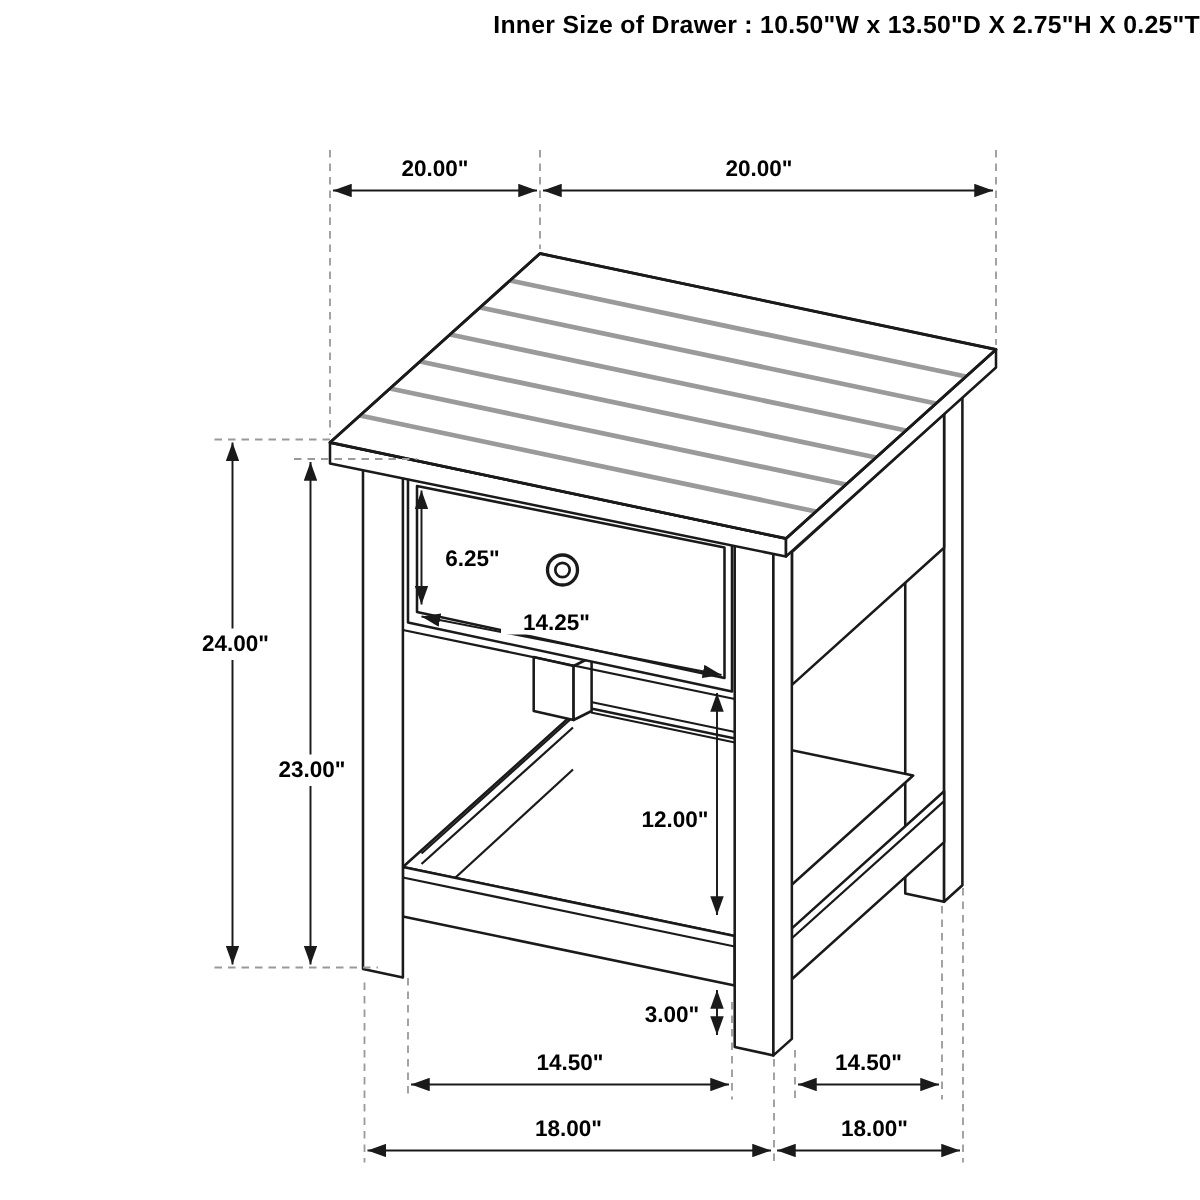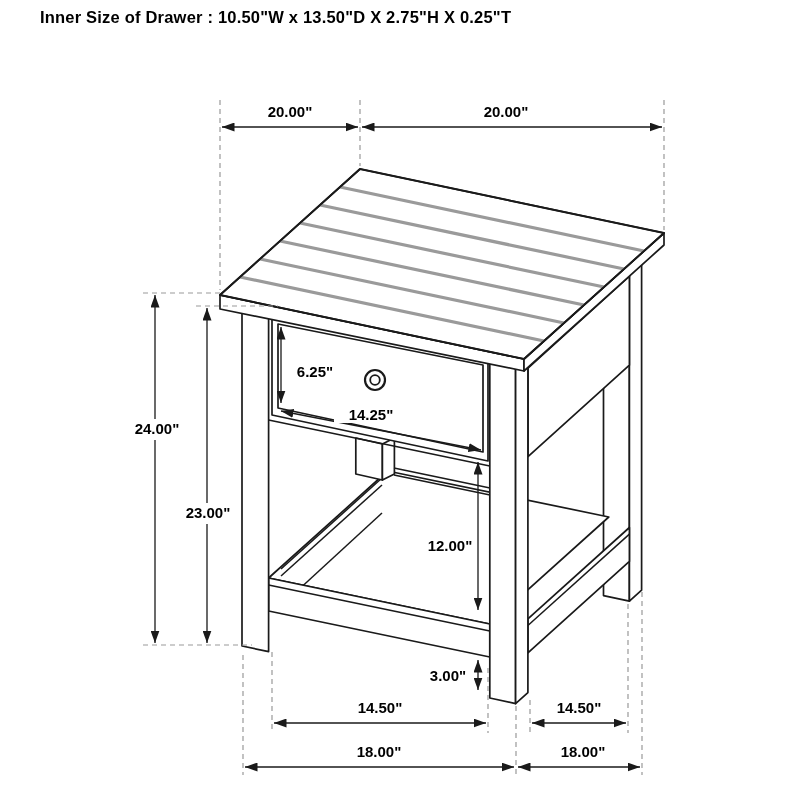--- a/index.html
+++ b/index.html
@@ -1,21 +1,21 @@
 <!DOCTYPE html>
 <html><head>
 <meta charset="utf-8">
 <style>
   html,body{margin:0;padding:0;background:#fff;}
   #canvas{
     position:relative;width:800px;height:800px;background:#ffffff;
     font-family:"Liberation Sans", sans-serif;overflow:hidden;
   }
   #title{
-    position:absolute;top:8px;left:40px;width:760px;text-align:left;
+    position:absolute;top:8px;left:40px;width:760px;text-align:right;
     font-size:16.5px;font-weight:bold;color:#000;letter-spacing:0.2px;
   }
   svg{position:absolute;top:0;left:0;}
   .struct{fill:#ffffff;stroke:#1a1a1a;stroke-width:1.7;stroke-linejoin:round;}
   .sline{fill:none;stroke:#1a1a1a;stroke-width:1.5;stroke-linejoin:round;}
   .plank{stroke:#9a9a9a;stroke-width:3.2;fill:none;}
   .dim{stroke:#1a1a1a;stroke-width:1.3;fill:none;}
   .ext{stroke:#999999;stroke-width:1.2;fill:none;stroke-dasharray:5,4;}
   .dimtext{font-size:15px;font-weight:bold;fill:#000;text-anchor:middle;}
   .bg{fill:#ffffff;stroke:none;}

